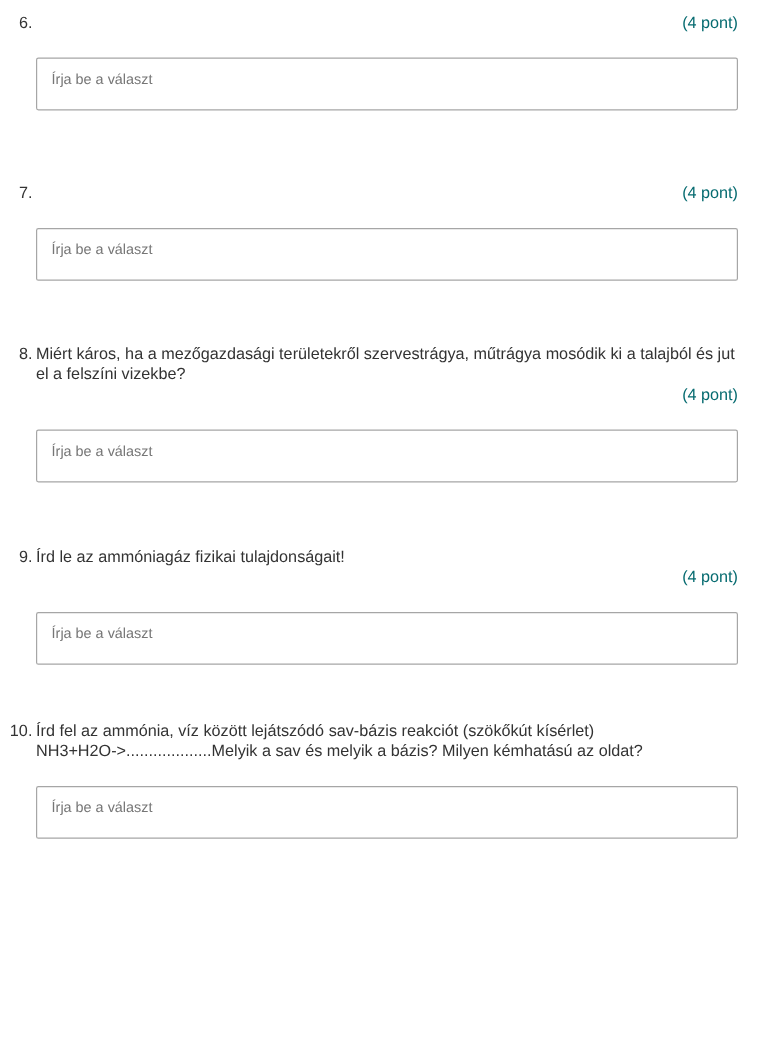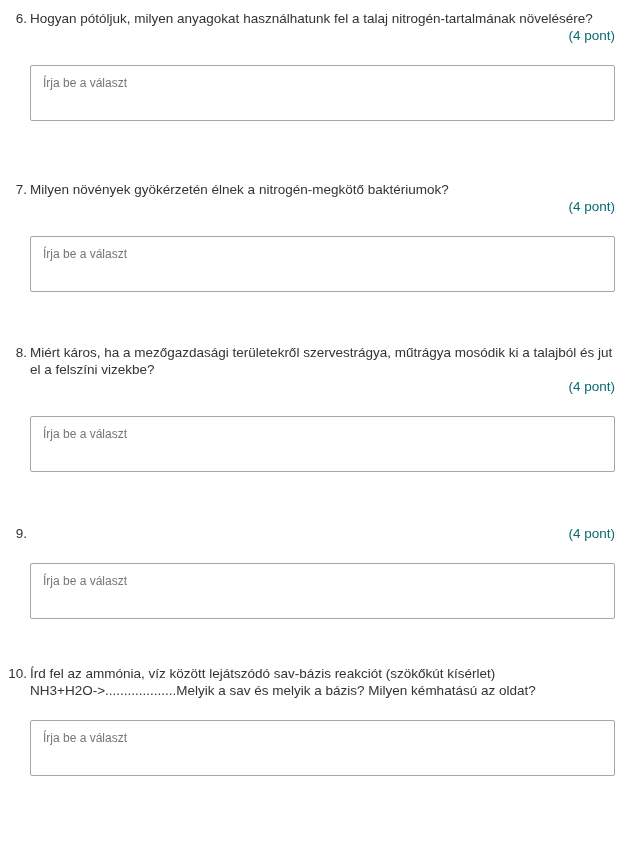--- a/index.html
+++ b/index.html
@@ -39,21 +39,21 @@
   .q-points {
     font-size: 13.5px;
     line-height: 17px;
     color: var(--accent, #066b70);
     text-align: right;
   }
   textarea.q-answer {
     display: block;
     margin-top: 21px;
     width: 100%;
-    height: 56px;
+    height: 44px;
     box-sizing: border-box;
     border: 1px solid #a6a6a6;
     border-radius: 2px;
     padding: 10px 12px;
     font-family: "Liberation Sans", sans-serif;
     font-size: 12px;
     color: #333333;
     background: #ffffff;
     resize: none;
     outline: none;
@@ -69,41 +69,40 @@
   .question.q9  { margin-bottom: 46px; }
   .question.q10 { margin-bottom: 0; }
 </style>
 </head>
 <body>
 
 <div class="form-page">
 
   <div class="question q6">
     <span class="q-num">6.</span>
-    <div class="q-text">Hogyan pótóljuk, milyen anyagokat használhatunk fel a talaj nitrogén-tartalmának növelésére?</div>
     <div class="q-points">(4 pont)</div>
     <textarea class="q-answer" placeholder="Írja be a választ" style=""></textarea>
   </div>
 
   <div class="question q7">
     <span class="q-num">7.</span>
-    <div class="q-text">Milyen növények gyökérzetén élnek a nitrogén-megkötő baktériumok?</div>
     <div class="q-points">(4 pont)</div>
     <textarea class="q-answer" placeholder="Írja be a választ" style=""></textarea>
   </div>
 
   <div class="question q8">
     <span class="q-num">8.</span>
     <div class="q-text">Miért káros, ha a mezőgazdasági területekről szervestrágya, műtrágya mosódik ki a talajból és jut el a felszíni vizekbe?</div>
     <div class="q-points">(4 pont)</div>
     <textarea class="q-answer" placeholder="Írja be a választ" style=""></textarea>
   </div>
 
   <div class="question q9">
     <span class="q-num">9.</span>
+    <div class="q-text">Írd le az ammóniagáz fizikai tulajdonságait!</div>
     <div class="q-points">(4 pont)</div>
     <textarea class="q-answer" placeholder="Írja be a választ" style=""></textarea>
   </div>
 
   <div class="question q10">
     <span class="q-num">10.</span>
     <div class="q-text">Írd fel az ammónia, víz között lejátszódó sav-bázis reakciót (szökőkút kísérlet)
 NH3+H2O-&gt;...................Melyik a sav és melyik a bázis? Milyen kémhatású az oldat?</div>
     <textarea class="q-answer" placeholder="Írja be a választ" style=""></textarea>
   </div>

